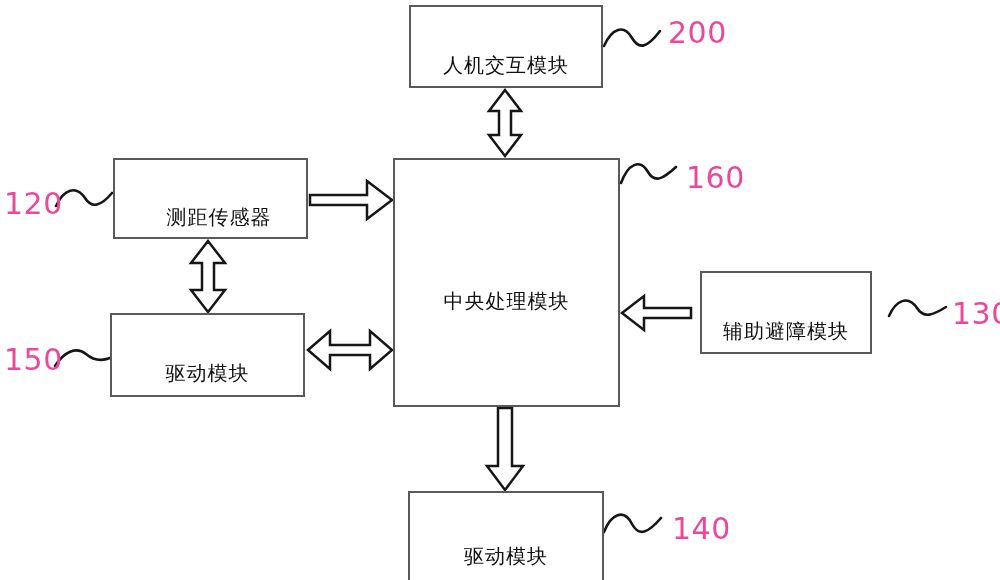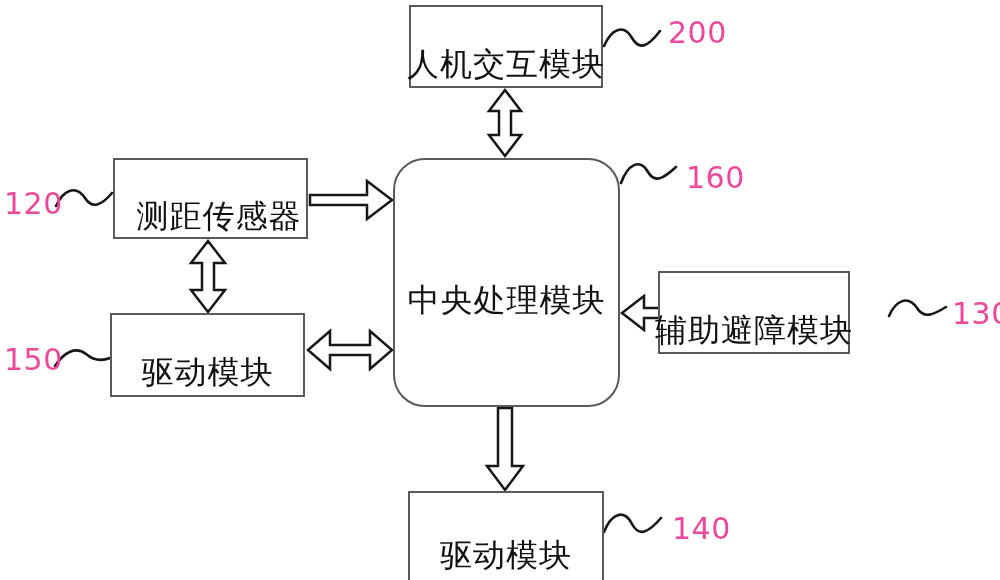--- a/index.html
+++ b/index.html
@@ -25,32 +25,32 @@
     position: absolute;
     box-sizing: border-box;
     border: 2px solid #5a5a5a;
     background: #ffffff;
     display: flex;
     align-items: center;
     justify-content: center;
     text-align: center;
   }
   .box .label {
-    font-size: 32px;
+    font-size: 20px;
     color: #111111;
     letter-spacing: 1px;
     line-height: 1.1;
     white-space: nowrap;
     margin-top: 36px;
   }
   #box-hmi      { left: 409px; top: 5px;   width: 194px; height: 83px; }
   #box-ranging  { left: 113px; top: 158px; width: 195px; height: 81px; padding-left: 17px; }
-  #box-central  { left: 393px; top: 158px; width: 227px; height: 249px; border-radius: 32px; }
+  #box-central  { left: 393px; top: 158px; width: 227px; height: 249px; }
   #box-storage  { left: 110px; top: 313px; width: 195px; height: 84px; }
-  #box-obstacle { left: 658px; top: 271px; width: 192px; height: 83px; }
+  #box-obstacle { left: 700px; top: 271px; width: 172px; height: 83px; }
   #box-drive    { left: 408px; top: 491px; width: 196px; height: 94px; }
 
   .ref-num {
     position: absolute;
     font-size: 30px;
     color: #ec4899;
     letter-spacing: 0.5px;
     white-space: nowrap;
   }
   #ref-200 { left: 668px; top: 15px; }

